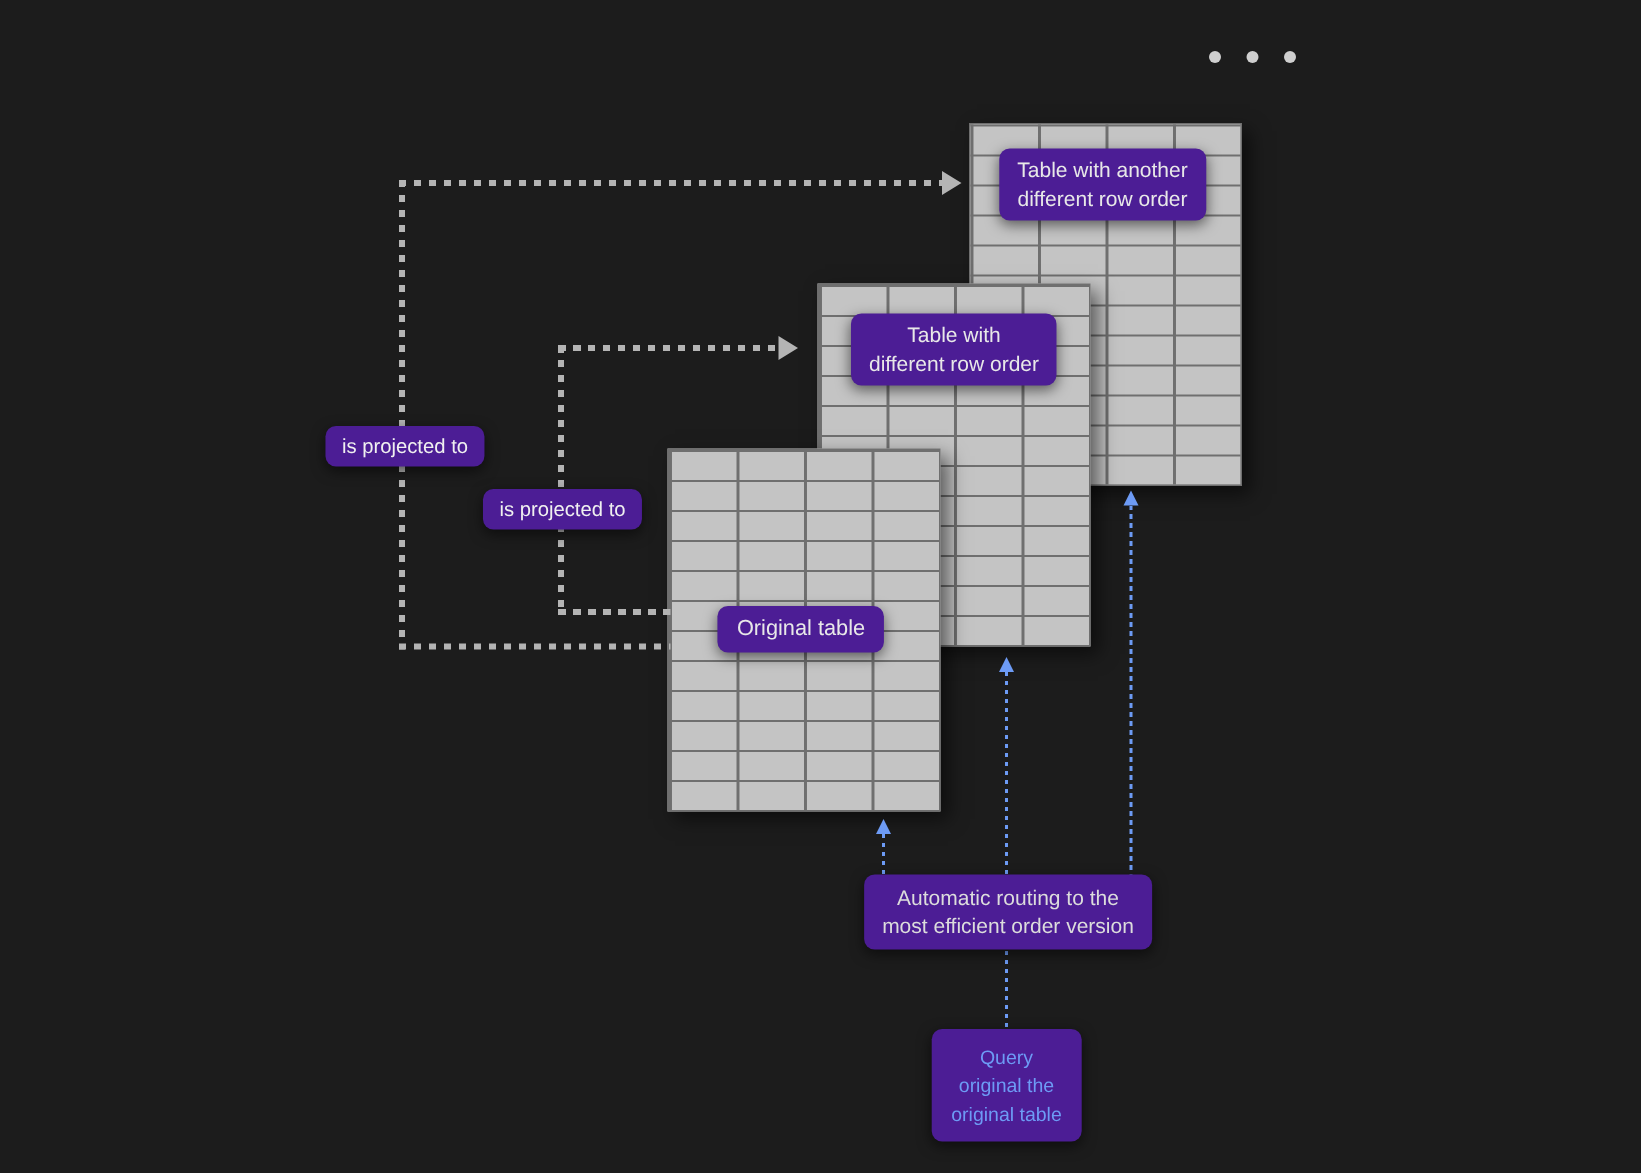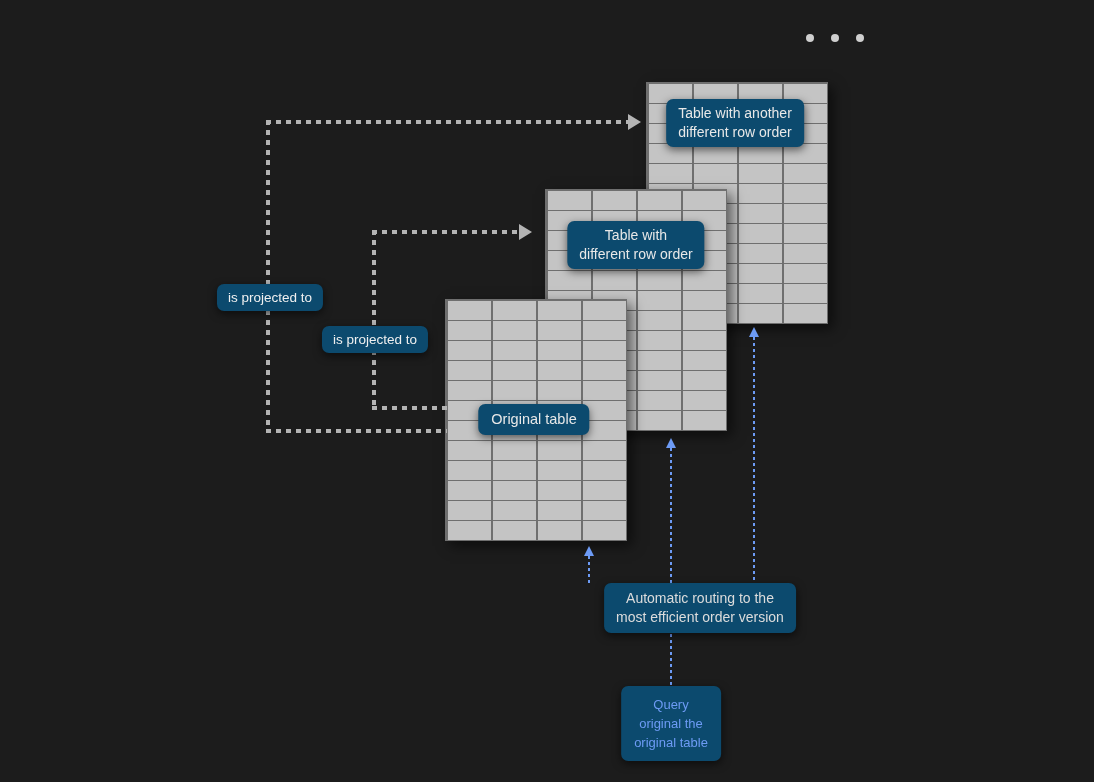--- a/index.html
+++ b/index.html
@@ -46,45 +46,45 @@
     box-shadow: 5px 5px 12px rgba(0,0,0,0.55);
   }
   #table-another { left: 646px; top: 82px; }
   #table-different { left: 545px; top: 189px; }
   #table-original { left: 445px; top: 299px; }
 
   
   .note {
     position: absolute;
     transform: translateX(-50%);
-    background: #0c4a6e;
+    background: #4c1d95;
     color: #e8e8e8;
     border-radius: 7px;
     text-align: center;
     font-size: 14px;
     line-height: 19px;
     box-shadow: 0 3px 9px rgba(0,0,0,0.55);
     white-space: nowrap;
   }
   .note .line { display: block; }
   .table-note { padding: 5px 12px; }
   #note-another { left: 735px; top: 99px; }
-  #note-different { left: 636px; top: 209px; margin-top: 12px; }
+  #note-different { left: 636px; top: 209px; }
   #note-original { left: 534px; top: 404px; font-size: 14.5px; padding: 6px 13px; }
 
   .edge-note {
     padding: 4px 11px;
     font-size: 13.5px;
     color: #f0f0f0;
     margin-top: 15px;
   }
   #proj-label-1 { left: 270px; top: 269px; }
   #proj-label-2 { left: 375px; top: 311px; }
 
-  #routing-note { left: 700px; top: 583px; padding: 6px 12px; color: #dcdcdc; }
+  #routing-note { left: 672px; top: 583px; padding: 6px 12px; color: #dcdcdc; }
 
   #query-note {
     left: 671px;
     top: 686px;
     padding: 9px 13px;
     color: #6d9bf5;
     font-size: 13px;
   }
 
   

